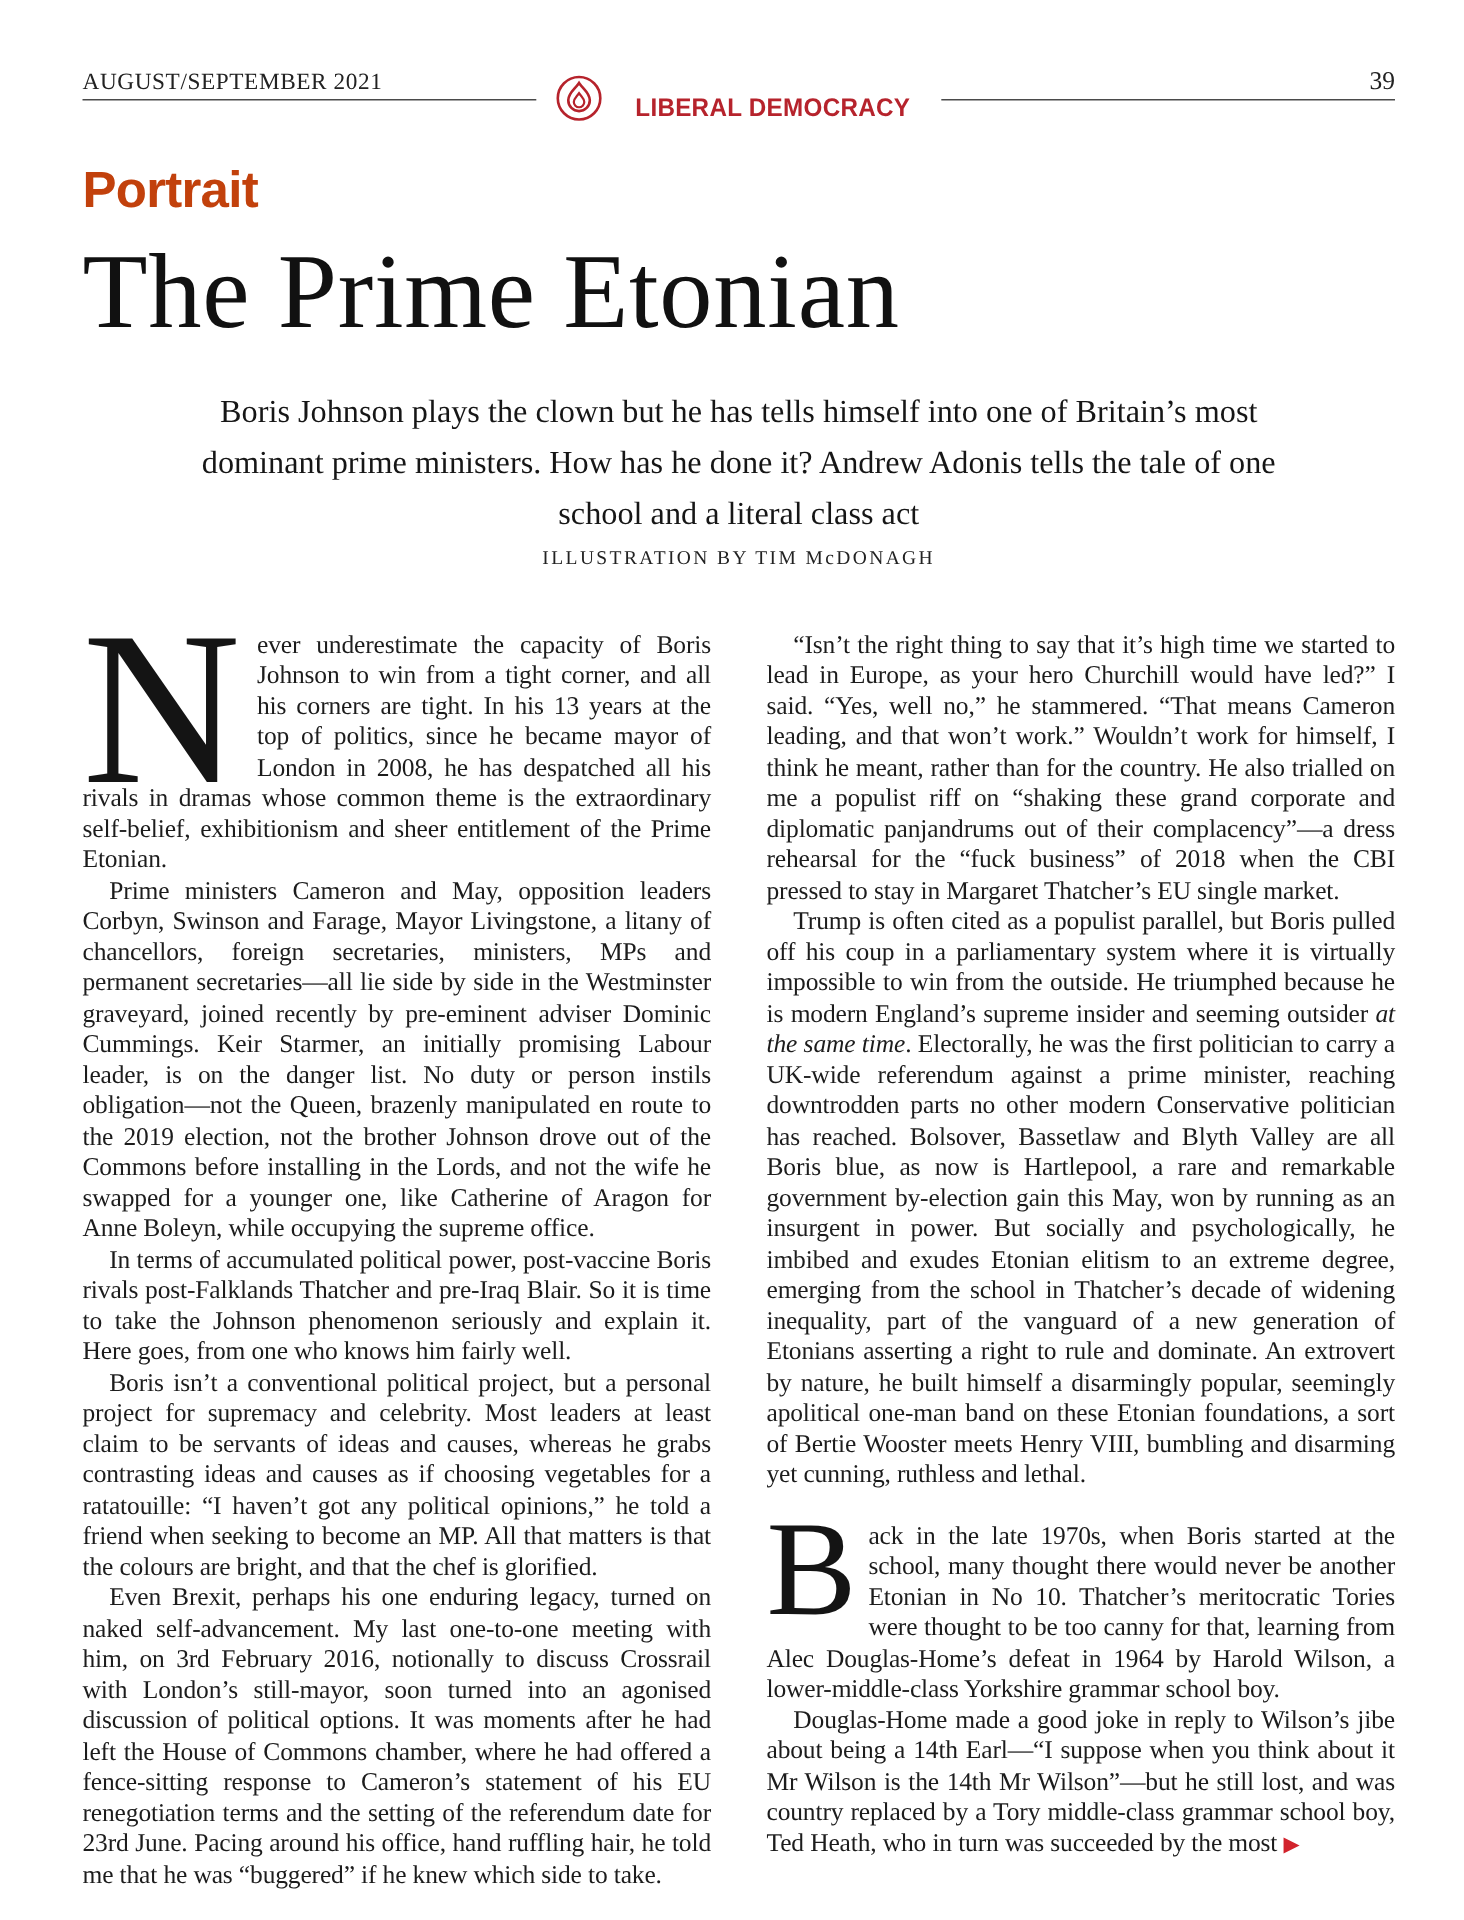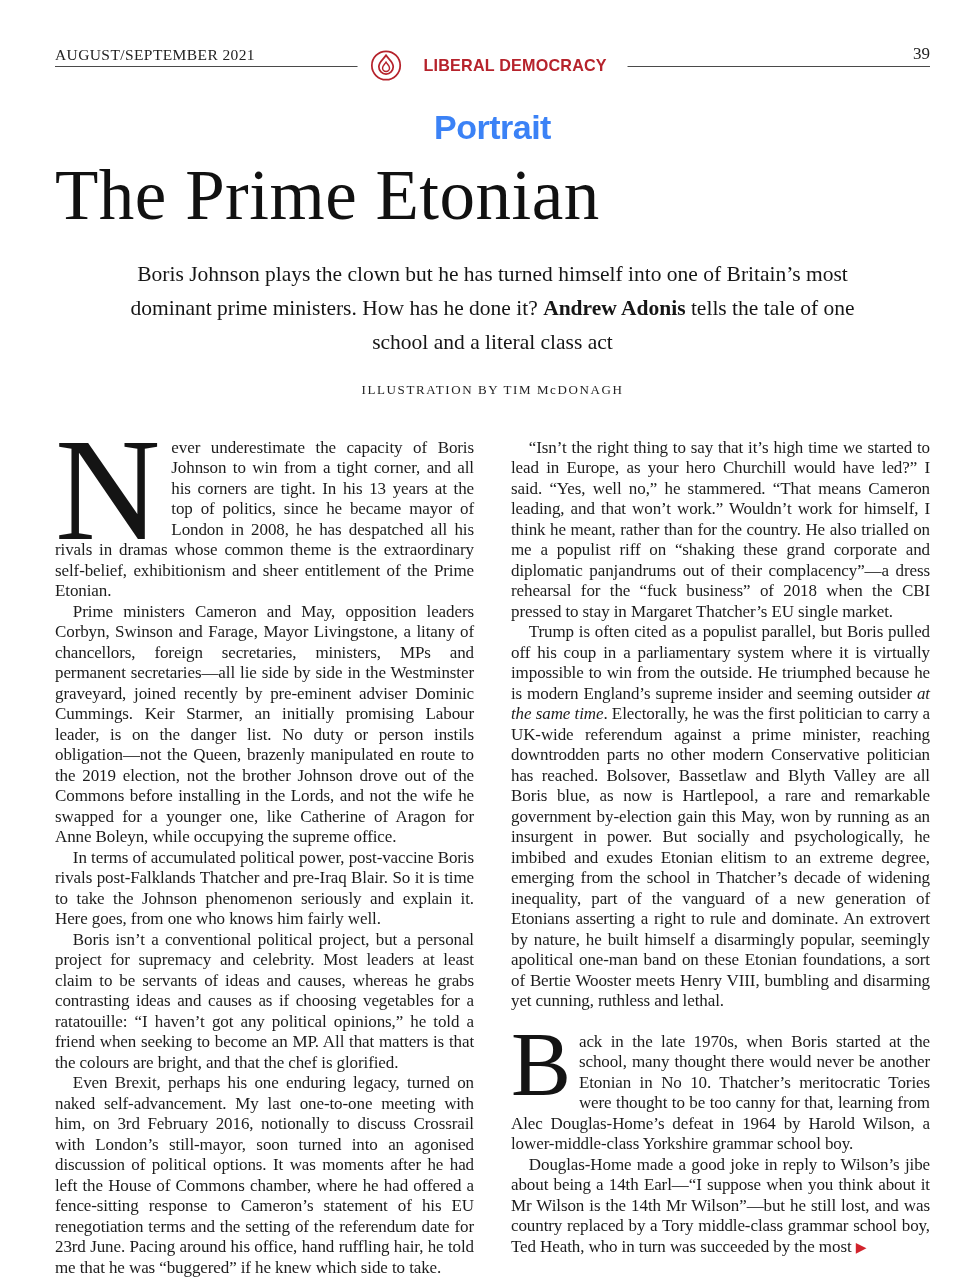--- a/index.html
+++ b/index.html
@@ -25,48 +25,48 @@
     position: absolute; left: 0; top: 6px;
     font-size: 15.5px; letter-spacing: 0.4px; color: #222;
   }
   .page-number {
     position: absolute; right: 0; top: 4px;
     font-size: 17px; color: #222; margin-left: 24px;
   }
   .brand-group {
     position: absolute; left: 50%; top: 9px; transform: translateX(-50%);
     background: #ffffff; padding: 0 12px;
-    display: flex; align-items: center; gap: 21px; white-space: nowrap;
+    display: flex; align-items: flex-end; gap: 21px; white-space: nowrap;
   }
   .brand-wordmark {
     font-family: "Liberation Sans", sans-serif;
     font-weight: bold; font-size: 17px; letter-spacing: 0.2px;
     color: #b6232c; transform: scaleX(0.95); transform-origin: left center;
   }
   .flame-logo { width: 33px; height: 33px; display: block; }
 
   
   .kicker {
-    text-align: center; margin-top: 26px;
+    text-align: left; margin-top: 26px;
     font-family: "Liberation Sans", sans-serif;
     font-weight: bold; font-size: 34px; letter-spacing: -0.5px;
-    color: #3b82f6;
+    color: #c2410c;
   }
   .headline {
     text-align: left; margin-top: 8px;
     font-size: 71px; font-weight: 400; letter-spacing: 0.5px;
     color: #111;
   }
   .standfirst {
     width: 760px; margin: 22px auto 0 auto;
     text-align: center; font-size: 21.5px; line-height: 1.58; color: #161616;
   }
-  .standfirst b { font-weight: bold; }
+  .standfirst b { font-weight: normal; }
   .credit {
-    text-align: center; margin-top: 22px;
+    text-align: center; margin-top: 4px;
     font-size: 13px; letter-spacing: 1.6px; color: #222;
   }
 
   
   .article-body {
     display: flex; gap: 37px; margin-top: 40px;
   }
   .col { flex: 1 1 0; }
   .col p {
     font-size: 17px; line-height: 20.5px;
@@ -100,21 +100,21 @@
         <path d="M17 6.5 C20 11 24.4 13.2 24.4 18.4 A7.4 7.4 0 1 1 9.6 18.4 C9.6 13.2 14 11 17 6.5 Z" fill="none" stroke="#b6232c" stroke-width="1.8"></path>
         <path d="M17 13.5 C18.6 16 20.6 17.1 20.6 19.6 A3.6 3.6 0 1 1 13.4 19.6 C13.4 17.1 15.4 16 17 13.5 Z" fill="none" stroke="#b6232c" stroke-width="1.5"></path>
       </svg>
       <span class="brand-wordmark">LIBERAL DEMOCRACY</span>
     </div>
     <div class="page-number">39</div>
   </header>
 
   <div class="kicker">Portrait</div>
   <h1 class="headline">The Prime Etonian</h1>
-  <p class="standfirst"><span>Boris Johnson plays the clown but he has turned himself into one of Britain’s most dominant prime ministers. How has he done it? </span><b>Andrew Adonis</b><span> tells the tale of one school and a literal class act</span></p>
+  <p class="standfirst"><span>Boris Johnson plays the clown but he has tells himself into one of Britain’s most dominant prime ministers. How has he done it? </span><b>Andrew Adonis</b><span> tells the tale of one school and a literal class act</span></p>
   <div class="credit">ILLUSTRATION BY TIM McDONAGH</div>
 
   <div class="article-body">
 
     <div class="col">
       <p class="has-dropcap"><span class="dropcap dropcap-large">N</span><span>ever underestimate the capacity of Boris Johnson to win from a tight corner, and all his corners are tight. In his 13 years at the top of politics, since he became mayor of London in 2008, he has despatched all his rivals in dramas whose common theme is the extraordinary self-belief, exhibitionism and sheer entitlement of the Prime Etonian.</span></p>
       <p>Prime ministers Cameron and May, opposition leaders Corbyn, Swinson and Farage, Mayor Livingstone, a litany of chancellors, foreign secretaries, ministers, MPs and permanent secretaries—all lie side by side in the Westminster graveyard, joined recently by pre-eminent adviser Dominic Cummings. Keir Starmer, an initially promising Labour leader, is on the danger list. No duty or person instils obligation—not the Queen, brazenly manipulated en route to the 2019 election, not the brother Johnson drove out of the Commons before installing in the Lords, and not the wife he swapped for a younger one, like Catherine of Aragon for Anne Boleyn, while occupying the supreme office.</p>
       <p>In terms of accumulated political power, post-vaccine Boris rivals post-Falklands Thatcher and pre-Iraq Blair. So it is time to take the Johnson phenomenon seriously and explain it. Here goes, from one who knows him fairly well.</p>
       <p>Boris isn’t a conventional political project, but a personal project for supremacy and celebrity. Most leaders at least claim to be servants of ideas and causes, whereas he grabs contrasting ideas and causes as if choosing vegetables for a ratatouille: “I haven’t got any political opinions,” he told a friend when seeking to become an MP. All that matters is that the colours are bright, and that the chef is glorified.</p>
       <p>Even Brexit, perhaps his one enduring legacy, turned on naked self-advancement. My last one-to-one meeting with him, on 3rd February 2016, notionally to discuss Crossrail with London’s still-mayor, soon turned into an agonised discussion of political options. It was moments after he had left the House of Commons chamber, where he had offered a fence-sitting response to Cameron’s statement of his EU renegotiation terms and the setting of the referendum date for 23rd June. Pacing around his office, hand ruffling hair, he told me that he was “buggered” if he knew which side to take.</p>

